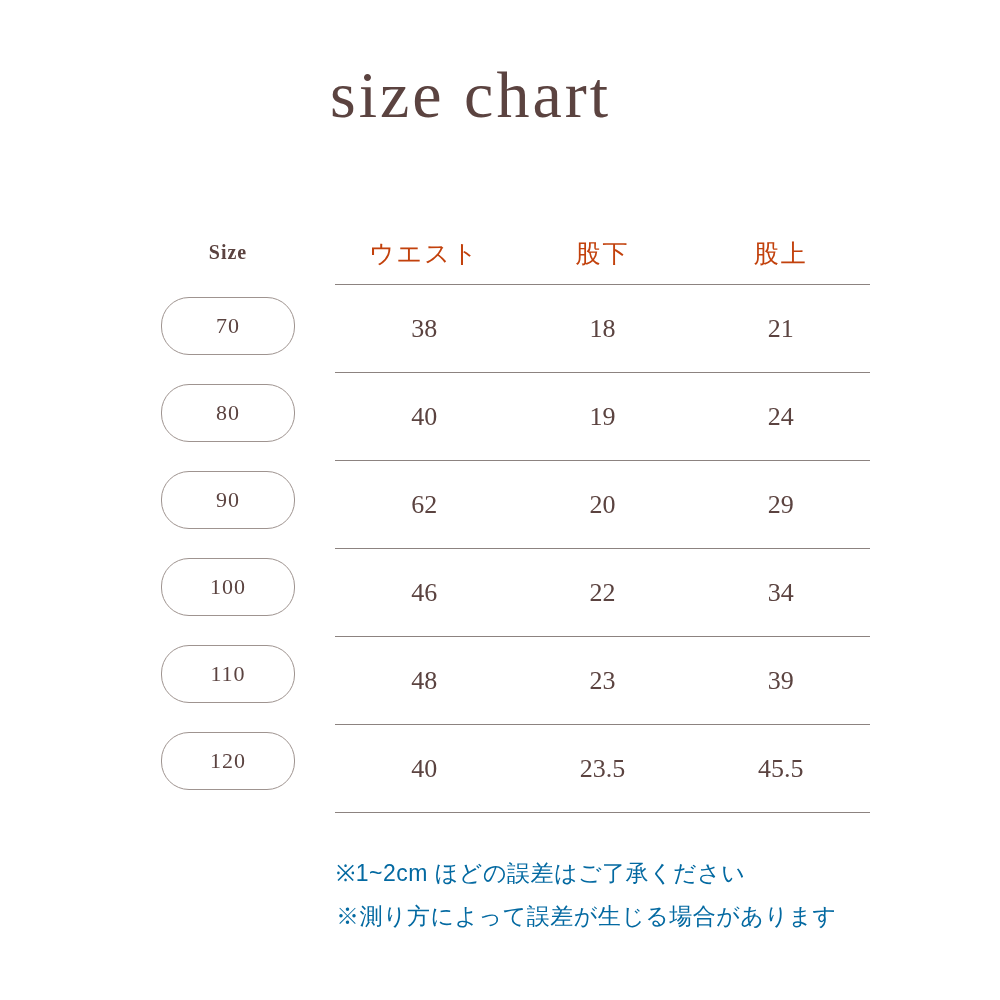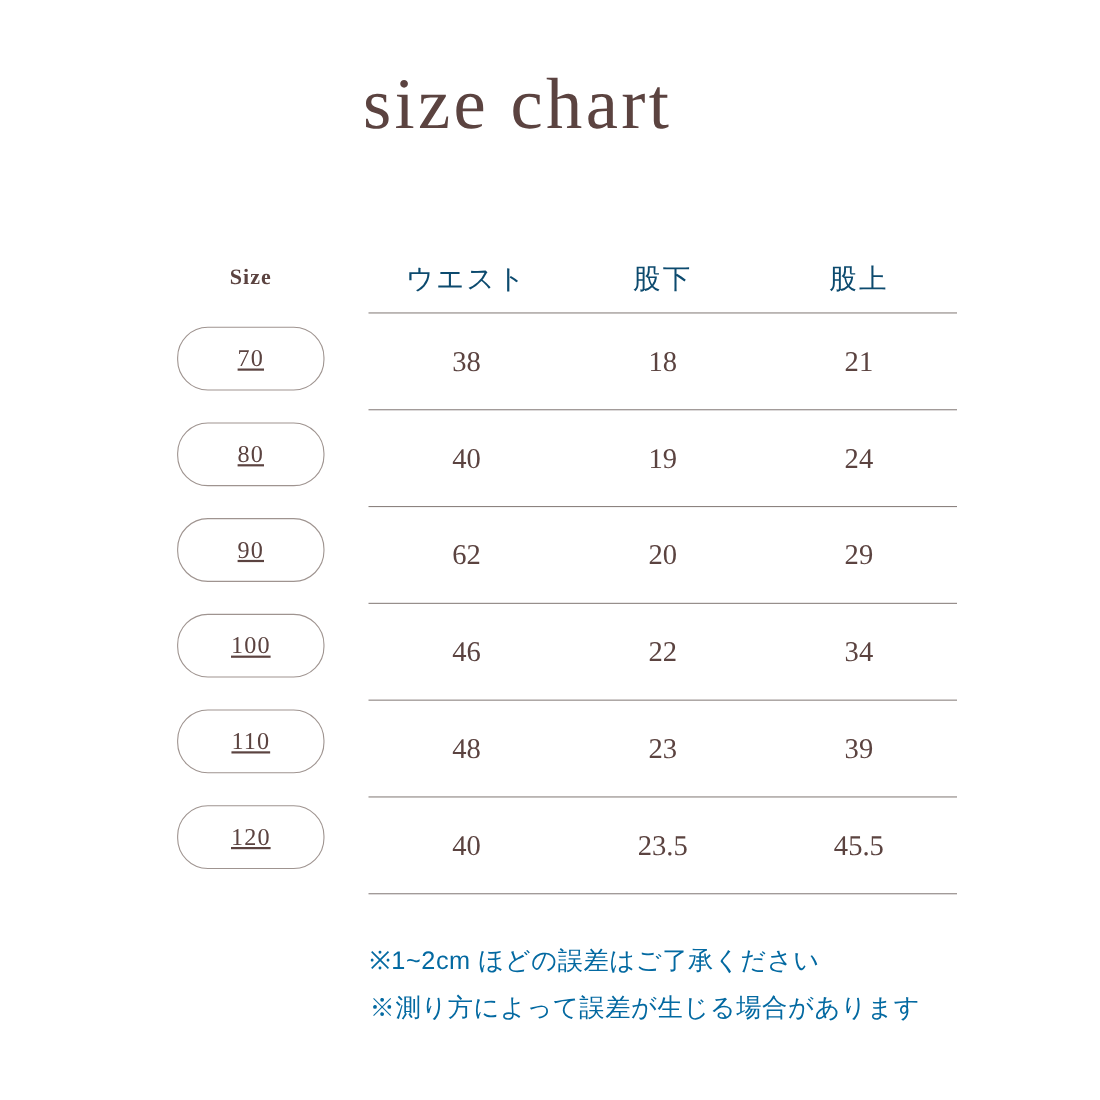--- a/index.html
+++ b/index.html
@@ -58,21 +58,20 @@
     border: 1px solid #9f9490;
     border-radius: 28px;
     display: flex;
     align-items: center;
     justify-content: center;
     font-family: "Liberation Serif", serif;
     font-size: 22px;
     color: #5b4340;
     letter-spacing: 1px;
     background: #ffffff;
-    text-decoration: underline;
   }
   .pill-wrap {
     height: 87px;
     display: flex;
     align-items: center;
     justify-content: center;
   }
 
   
   .table {
@@ -95,21 +94,21 @@
     flex: 1 1 0;
     text-align: center;
     font-size: 25px;
     color: #5b4340;
     font-family: "Liberation Sans", sans-serif;
     font-weight: 400;
   }
   .trow.head .tcell {
     font-size: 25px;
     letter-spacing: 2px;
-    color: #0c4a6e;
+    color: #c2410c;
   }
   .trow .tcell.num {
     font-family: "Liberation Serif", serif;
     font-size: 26px;
   }
 
   
   .notes {
     position: absolute;
     left: 336px;

